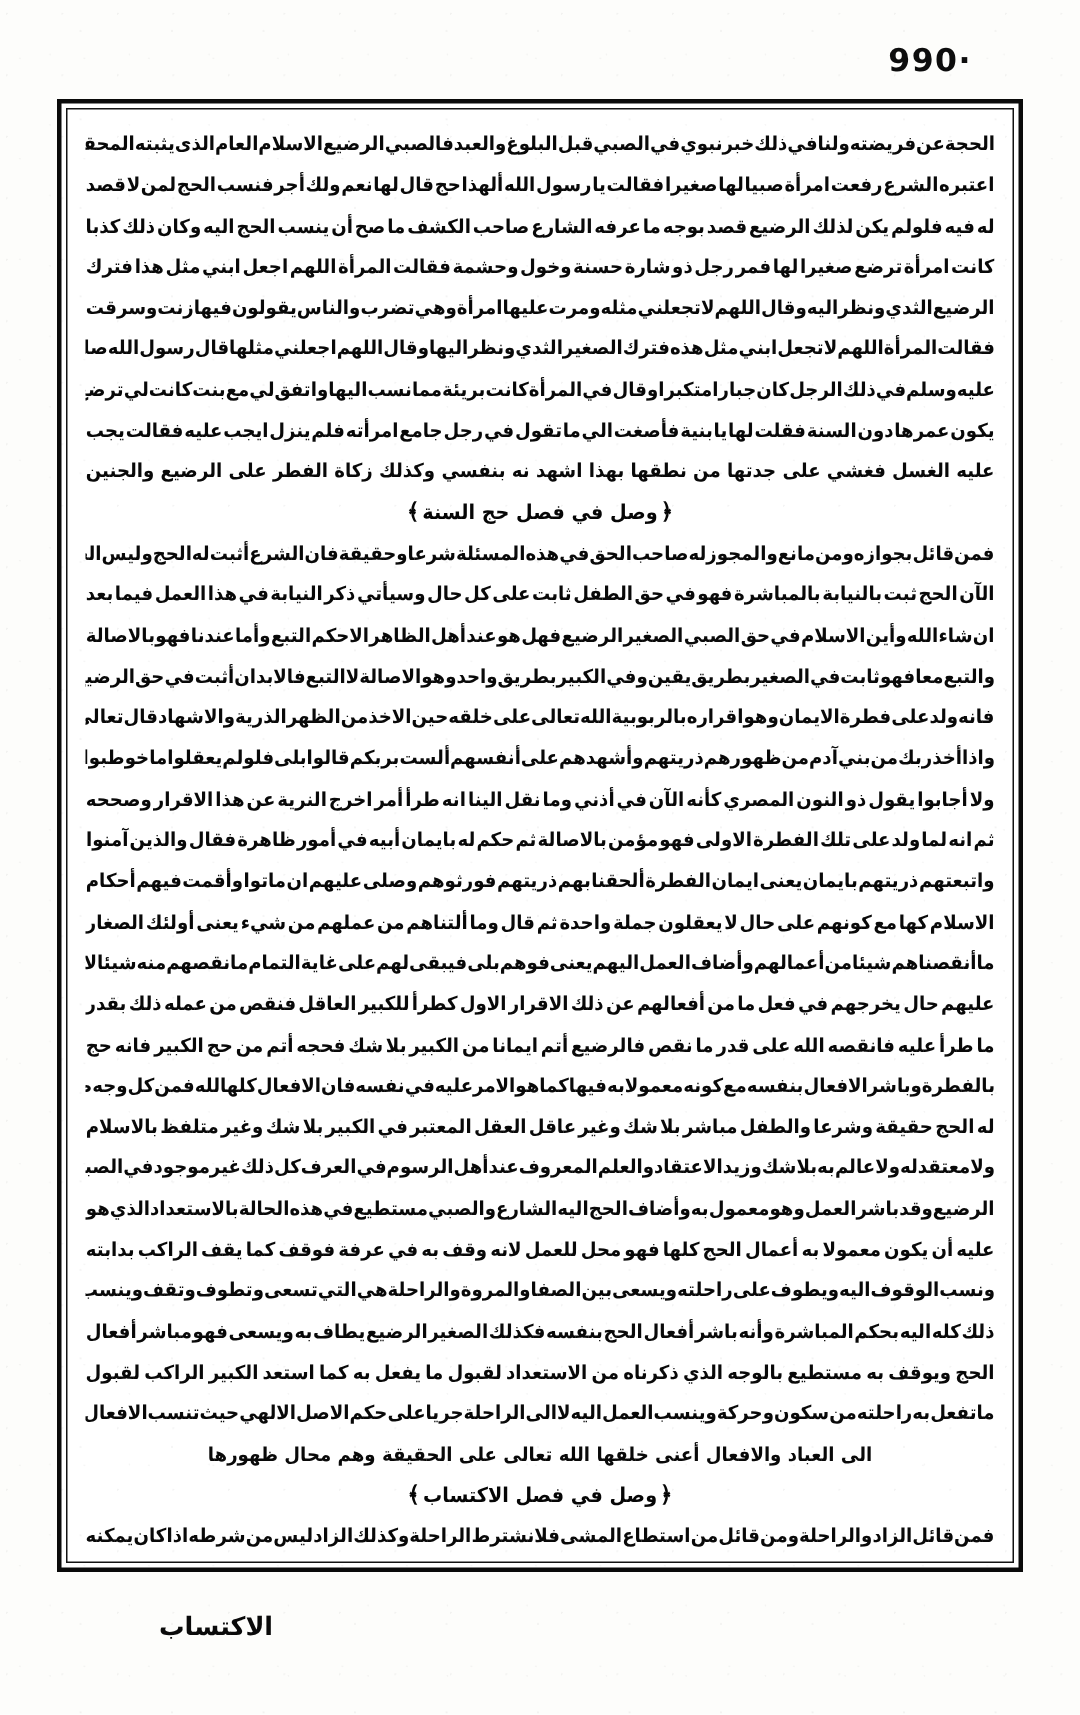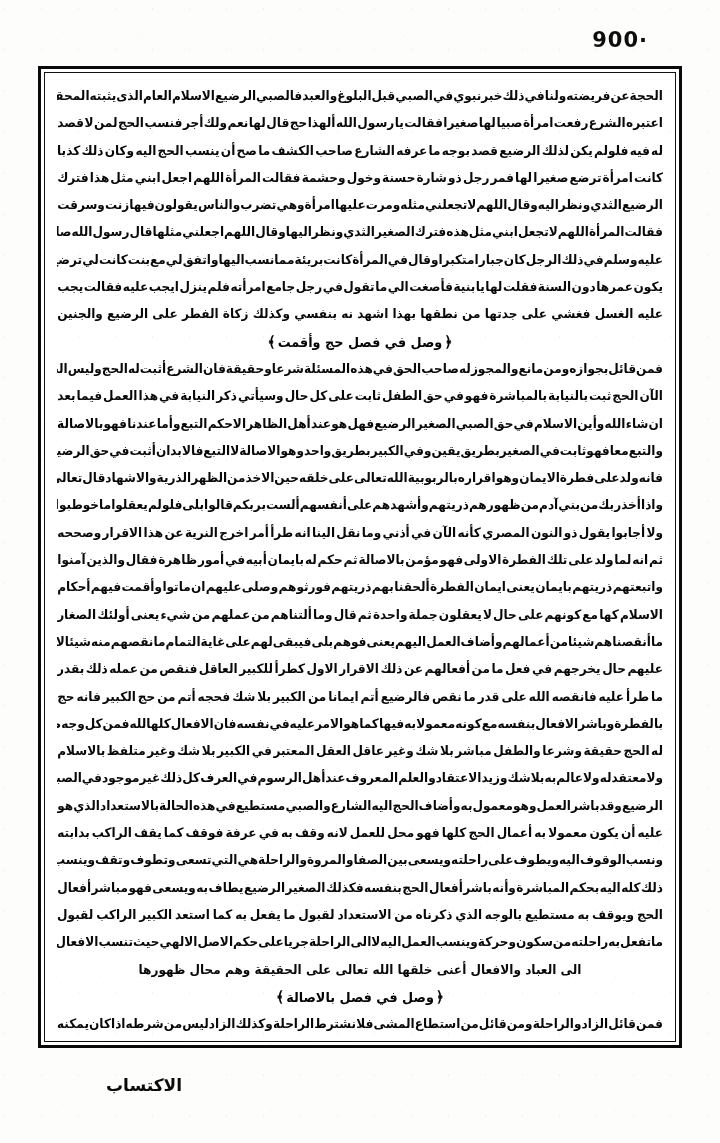--- a/index.html
+++ b/index.html
@@ -136,21 +136,21 @@
       radial-gradient(circle at 12% 22%, #000 0.6px, transparent 0.8px),
       radial-gradient(circle at 63% 77%, #000 0.5px, transparent 0.7px),
       radial-gradient(circle at 88% 35%, #000 0.5px, transparent 0.7px),
       radial-gradient(circle at 31% 58%, #000 0.5px, transparent 0.7px);
     background-size: 37px 41px, 53px 47px, 61px 59px, 43px 67px;
   }
 </style>
 </head>
 <body>
 
-<div class="page-number">·900</div>
+<div class="page-number">·990</div>
 
 <div class="page-frame">
   <div class="page-frame-inner">
     <div class="text-block" id="text-block">
         <div class="line justify">
           <span class="w">الحجة</span>
           <span class="w">عن</span>
           <span class="w">فريضته</span>
           <span class="w">ولنا</span>
           <span class="w">في</span>
@@ -346,21 +346,21 @@
           <span class="w">اشهد</span>
           <span class="w">نه</span>
           <span class="w">بنفسي</span>
           <span class="w">وكذلك</span>
           <span class="w">زكاة</span>
           <span class="w">الفطر</span>
           <span class="w">على</span>
           <span class="w">الرضيع</span>
           <span class="w">والجنين</span>
         </div>
-        <div class="heading"><span class="orn">﴿</span><span>وصل في فصل حج وأقمت</span><span class="orn">﴾</span></div>
+        <div class="heading"><span class="orn">﴿</span><span>وصل في فصل حج السنة</span><span class="orn">﴾</span></div>
         <div class="line justify">
           <span class="w">فمن</span>
           <span class="w">قائل</span>
           <span class="w">بجوازه</span>
           <span class="w">ومن</span>
           <span class="w">مانع</span>
           <span class="w">والمجوزله</span>
           <span class="w">صاحب</span>
           <span class="w">الحق</span>
           <span class="w">في</span>
@@ -843,21 +843,21 @@
           <span class="w">جريا</span>
           <span class="w">على</span>
           <span class="w">حكم</span>
           <span class="w">الاصل</span>
           <span class="w">الالهي</span>
           <span class="w">حيث</span>
           <span class="w">تنسب</span>
           <span class="w">الافعال</span>
         </div>
         <div class="line" style="display: block; text-align: center; text-align-last: center;">الى العباد والافعال أعنى خلقها الله تعالى على الحقيقة وهم محال ظهورها</div>
-        <div class="heading"><span class="orn">﴿</span><span>وصل في فصل بالاصالة</span><span class="orn">﴾</span></div>
+        <div class="heading"><span class="orn">﴿</span><span>وصل في فصل الاكتساب</span><span class="orn">﴾</span></div>
         <div class="line justify">
           <span class="w">فمن</span>
           <span class="w">قائل</span>
           <span class="w">الزاد</span>
           <span class="w">والراحلة</span>
           <span class="w">ومن</span>
           <span class="w">قائل</span>
           <span class="w">من</span>
           <span class="w">استطاع</span>
           <span class="w">المشى</span>

